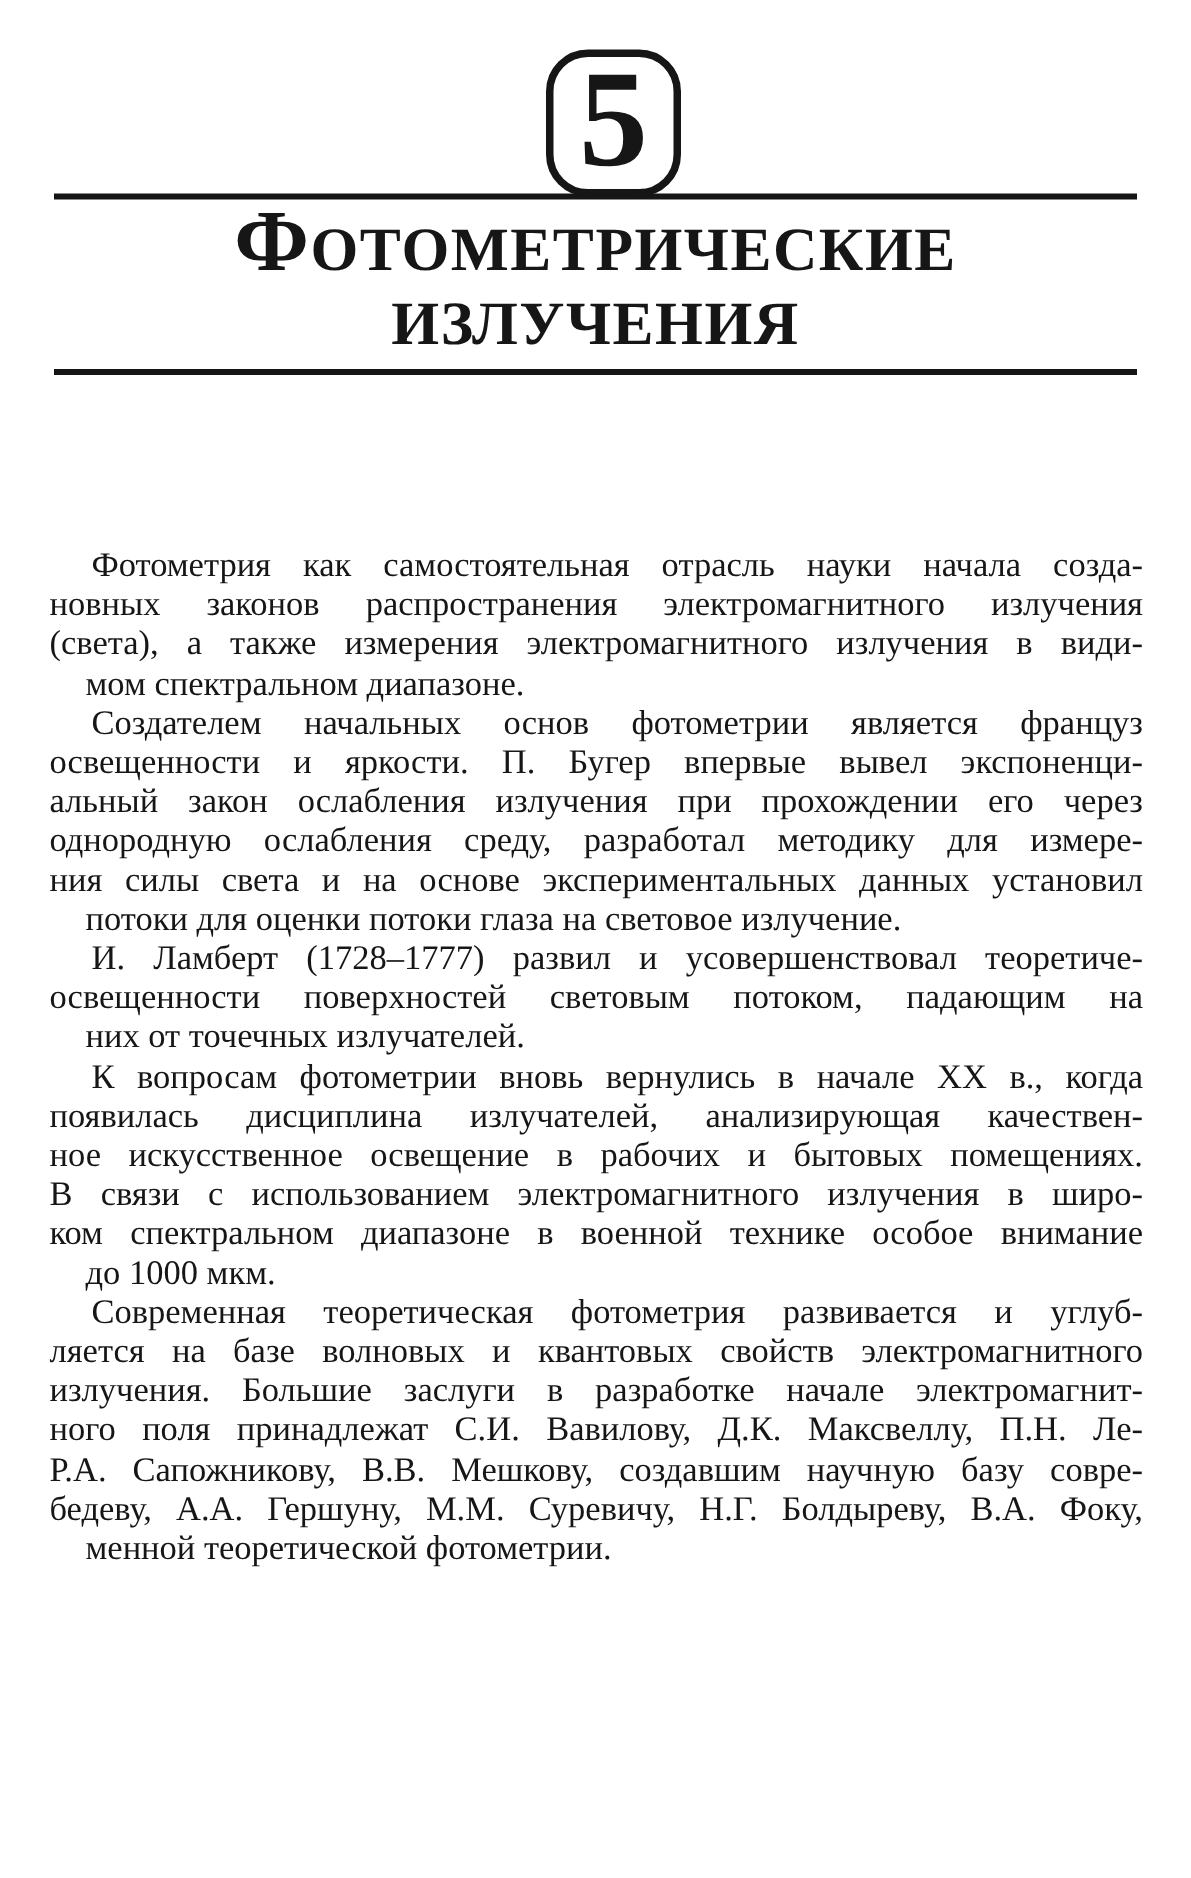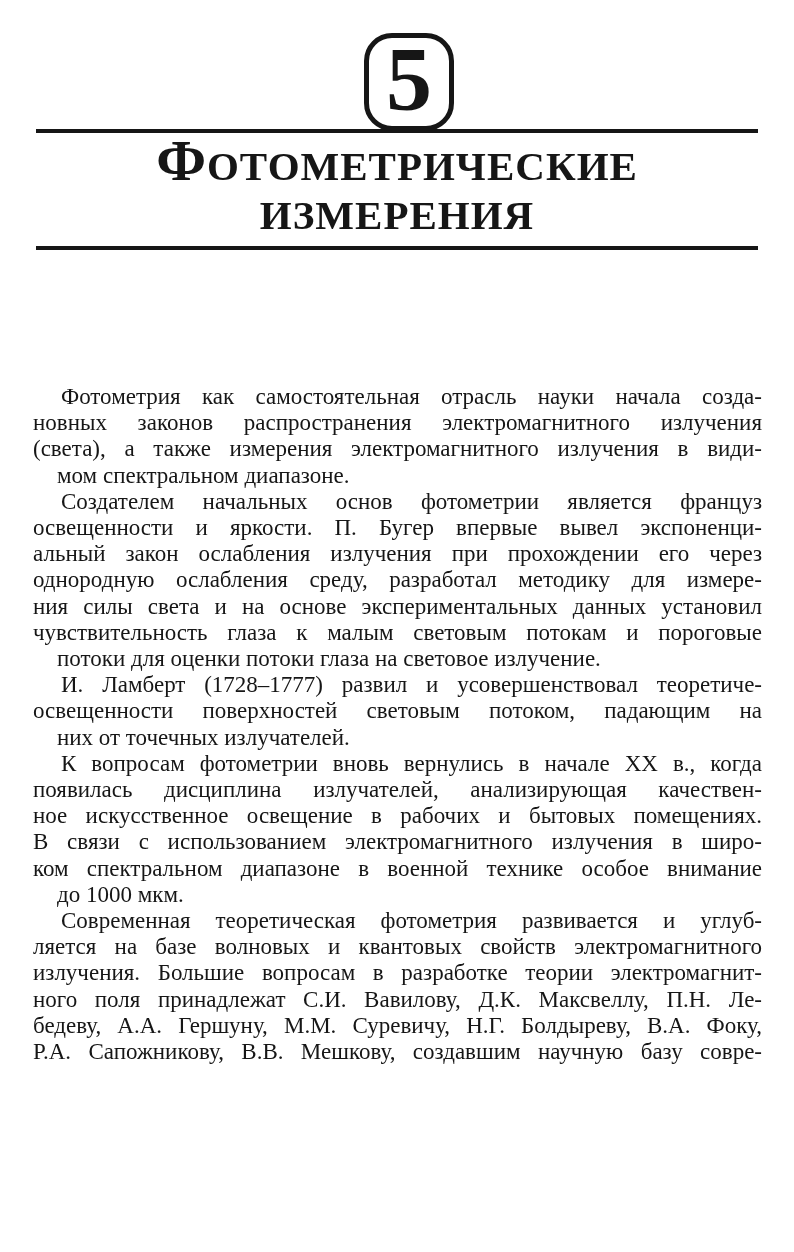--- a/index.html
+++ b/index.html
@@ -56,21 +56,21 @@
     font-weight: 700;
     font-variant: small-caps;
     letter-spacing: 1px;
     line-height: 49px;
     white-space: pre-line;
     z-index: 2;
   }
   .body-text {
     position: absolute;
     left: 33px;
-    top: 384px;
+    top: 364px;
     width: 729px;
     font-size: 23px;
     line-height: 26.2px;
   }
   .paragraph { margin: 0; }
   .text-line {
     text-align: justify;
     text-align-last: justify;
   }
   .text-line.first { text-indent: 28px; }
@@ -85,56 +85,56 @@
 
 <div class="page">
 
   <div class="chapter-badge">
     <span class="chapter-number">5</span>
   </div>
 
   <div class="rule rule-top"></div>
 
   <h1 class="chapter-title" style="margin:0;">Фотометрические
-измерения</h1>
+излучения</h1>
 
   <div class="rule rule-bottom"></div>
 
   <div class="body-text">
       <div class="paragraph">
         <div class="text-line first">Фотометрия как самостоятельная отрасль науки начала созда-</div>
         <div class="text-line">новных законов распространения электромагнитного излучения</div>
         <div class="text-line">(света), а также измерения электромагнитного излучения в види-</div>
         <div class="text-line last">мом спектральном диапазоне.</div>
       </div>
       <div class="paragraph">
         <div class="text-line first">Создателем начальных основ фотометрии является француз</div>
         <div class="text-line">освещенности и яркости. П. Бугер впервые вывел экспоненци-</div>
         <div class="text-line">альный закон ослабления излучения при прохождении его через</div>
         <div class="text-line">однородную ослабления среду, разработал методику для измере-</div>
         <div class="text-line">ния силы света и на основе экспериментальных данных установил</div>
-        <div class="text-line">чувствительность глаза к малым световым потокам и пороговые</div>
         <div class="text-line last">потоки для оценки потоки глаза на световое излучение.</div>
       </div>
       <div class="paragraph">
         <div class="text-line first">И. Ламберт (1728–1777) развил и усовершенствовал теоретиче-</div>
         <div class="text-line">освещенности поверхностей световым потоком, падающим на</div>
         <div class="text-line last">них от точечных излучателей.</div>
       </div>
       <div class="paragraph">
         <div class="text-line first">К вопросам фотометрии вновь вернулись в начале XX в., когда</div>
         <div class="text-line">появилась дисциплина излучателей, анализирующая качествен-</div>
         <div class="text-line">ное искусственное освещение в рабочих и бытовых помещениях.</div>
         <div class="text-line">В связи с использованием электромагнитного излучения в широ-</div>
         <div class="text-line">ком спектральном диапазоне в военной технике особое внимание</div>
         <div class="text-line last">до 1000 мкм.</div>
       </div>
       <div class="paragraph">
         <div class="text-line first">Современная теоретическая фотометрия развивается и углуб-</div>
         <div class="text-line">ляется на базе волновых и квантовых свойств электромагнитного</div>
-        <div class="text-line">излучения. Большие вопросам в разработке теории электромагнит-</div>
+        <div class="text-line">излучения. Большие заслуги в разработке начале электромагнит-</div>
         <div class="text-line">ного поля принадлежат С.И. Вавилову, Д.К. Максвеллу, П.Н. Ле-</div>
+        <div class="text-line">Р.А. Сапожникову, В.В. Мешкову, создавшим научную базу совре-</div>
         <div class="text-line">бедеву, А.А. Гершуну, М.М. Суревичу, Н.Г. Болдыреву, В.А. Фоку,</div>
-        <div class="text-line">Р.А. Сапожникову, В.В. Мешкову, создавшим научную базу совре-</div>
+        <div class="text-line last">менной теоретической фотометрии.</div>
       </div>
     </div>
 
 </div>
 
 </body></html>

